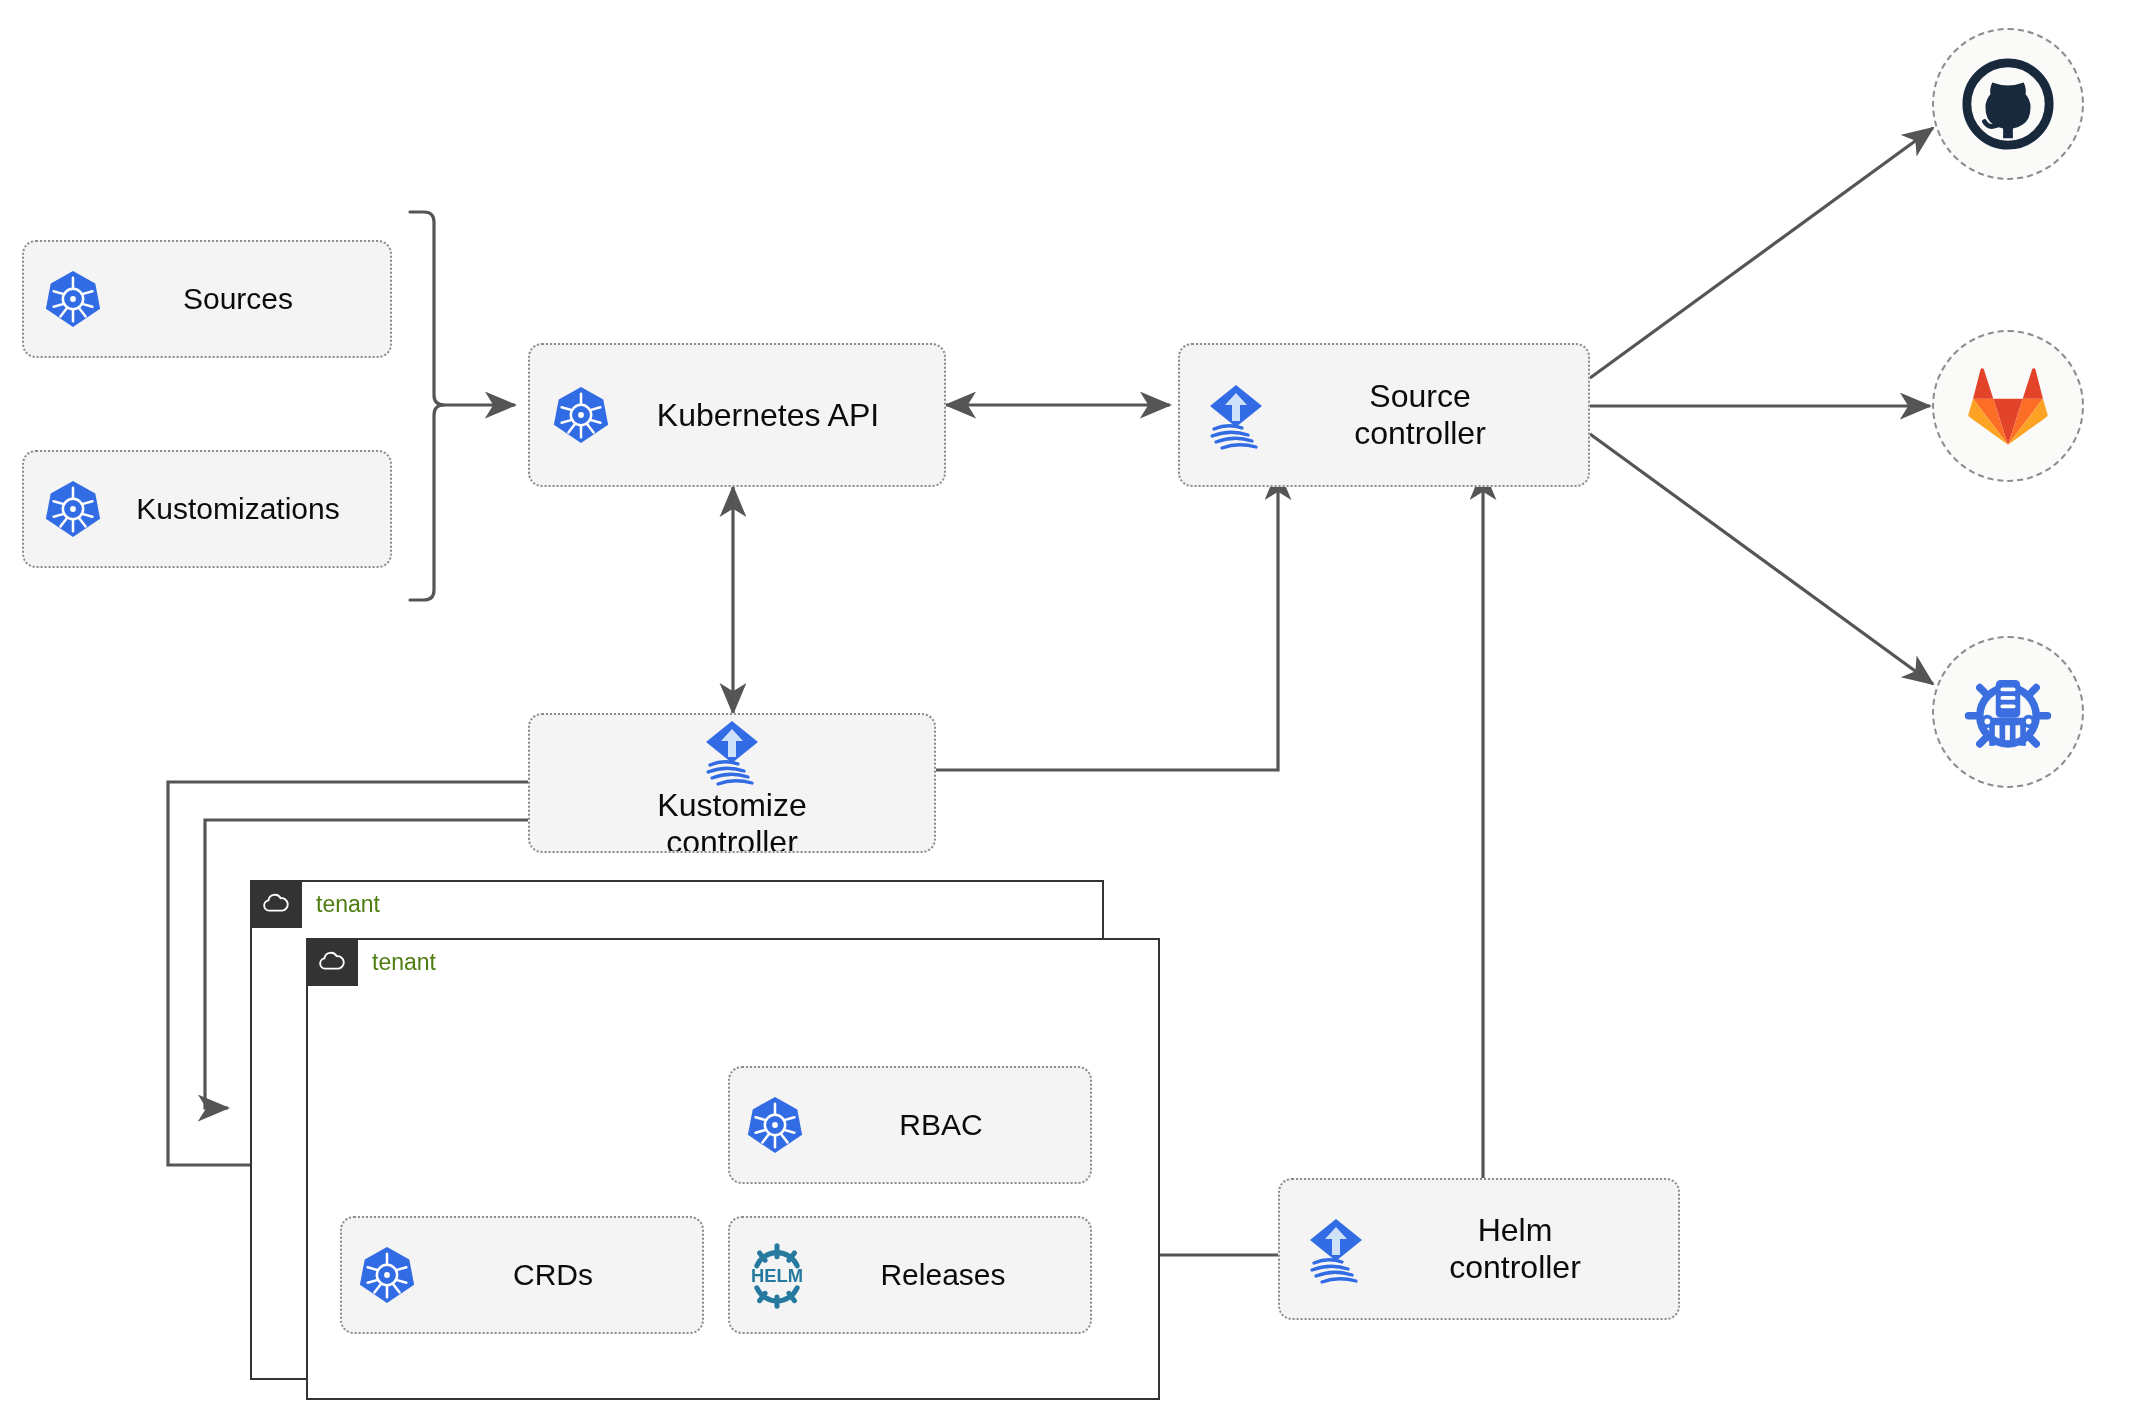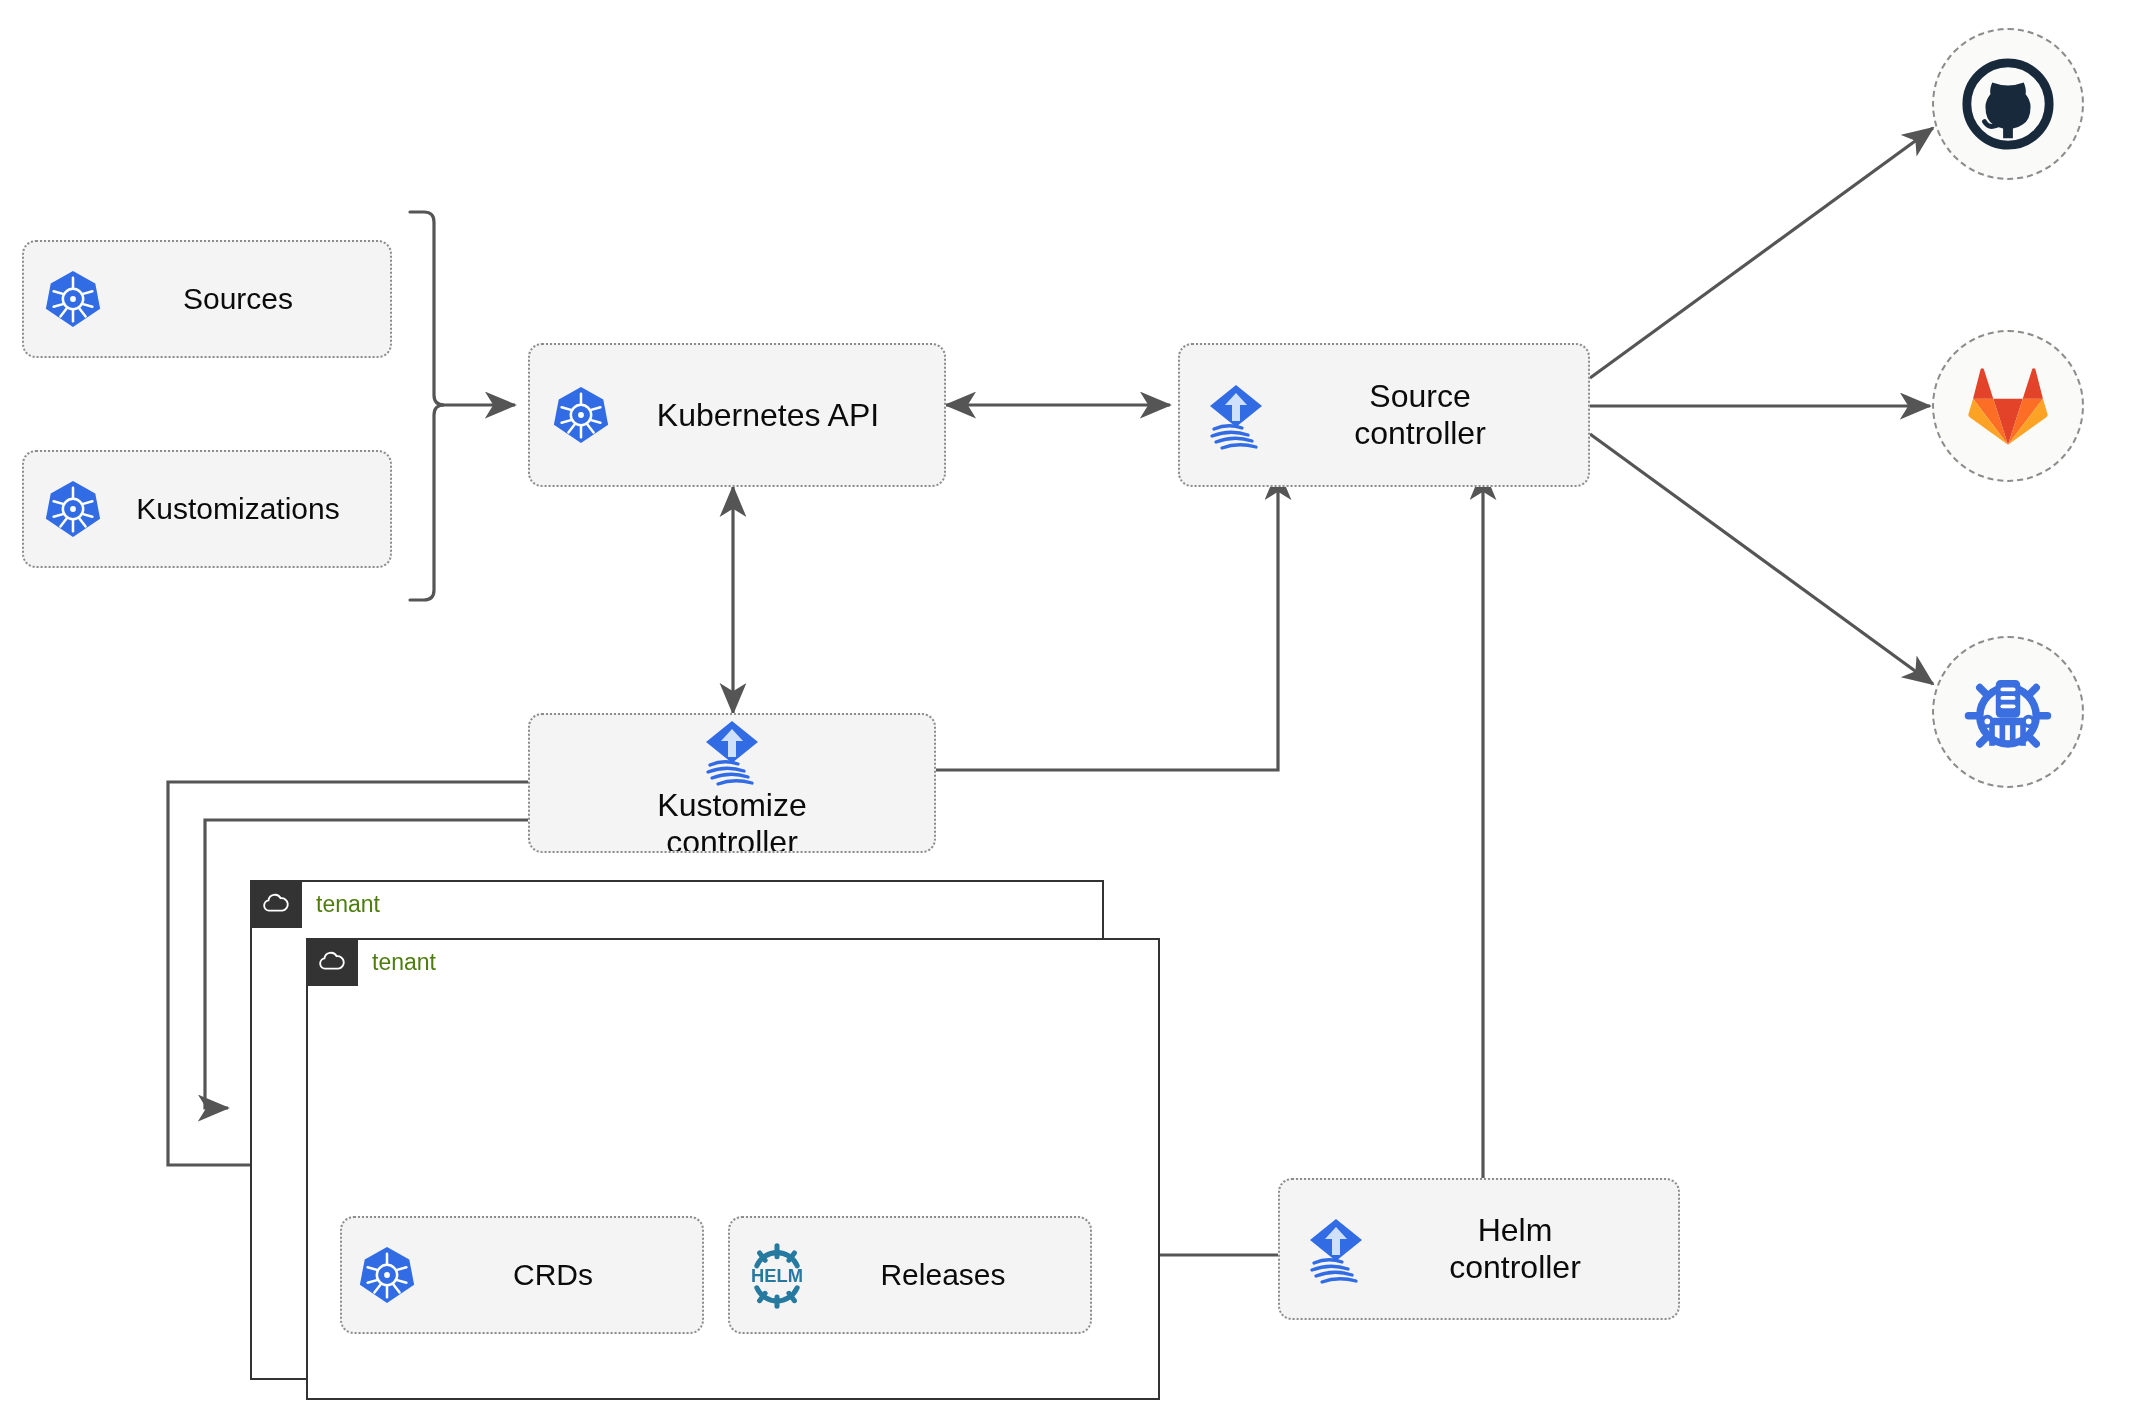--- a/index.html
+++ b/index.html
@@ -322,20 +322,40 @@
   <div class="tenant" style="left:306px; top:938px; width:854px; height:462px; z-index:3;">
     <div class="tenant-tab">
       <svg viewBox="0 0 32 24" width="30" height="24">
         <path d="M8.5 19 a5.5 5.5 0 0 1 -0.6 -10.9 a7 7 0 0 1 13.1 -2.3
                  a5.4 5.4 0 0 1 1.8 13.2 z" fill="none" stroke="#ffffff" stroke-width="2"></path>
       </svg>
     </div>
     <div class="tenant-title">tenant</div>
 
 
+    <div class="node" style="left:420px; top:126px; width:364px; height:118px; padding:0 14px;">
+      <span class="ico k8s-wrap">
+        <svg viewBox="0 0 64 64" width="62" height="62">
+          <polygon points="32,3 55,16 60,42 32,61 4,42 9,16" fill="#326ce5"></polygon>
+          <g fill="none" stroke="#ffffff" stroke-width="2.6" stroke-linecap="round">
+            <circle cx="32" cy="32" r="10.5"></circle>
+            <line x1="32" y1="10" x2="32" y2="21"></line>
+            <line x1="32" y1="43" x2="32" y2="55"></line>
+            <line x1="12" y1="24" x2="22.5" y2="27"></line>
+            <line x1="41.5" y1="37" x2="52" y2="40"></line>
+            <line x1="52" y1="24" x2="41.5" y2="27"></line>
+            <line x1="22.5" y1="37" x2="12" y2="40"></line>
+            <line x1="19" y1="50" x2="26" y2="41"></line>
+            <line x1="45" y1="50" x2="38" y2="41"></line>
+          </g>
+          <circle cx="32" cy="32" r="3" fill="#ffffff"></circle>
+        </svg>
+      </span>
+      <span class="lbl" style="font-size:30px;">RBAC</span>
+    </div>
 
     <div class="node" style="left:32px; top:276px; width:364px; height:118px; padding:0 14px;">
       <span class="ico k8s-wrap">
         <svg viewBox="0 0 64 64" width="62" height="62">
           <polygon points="32,3 55,16 60,42 32,61 4,42 9,16" fill="#326ce5"></polygon>
           <g fill="none" stroke="#ffffff" stroke-width="2.6" stroke-linecap="round">
             <circle cx="32" cy="32" r="10.5"></circle>
             <line x1="32" y1="10" x2="32" y2="21"></line>
             <line x1="32" y1="43" x2="32" y2="55"></line>
             <line x1="12" y1="24" x2="22.5" y2="27"></line>

